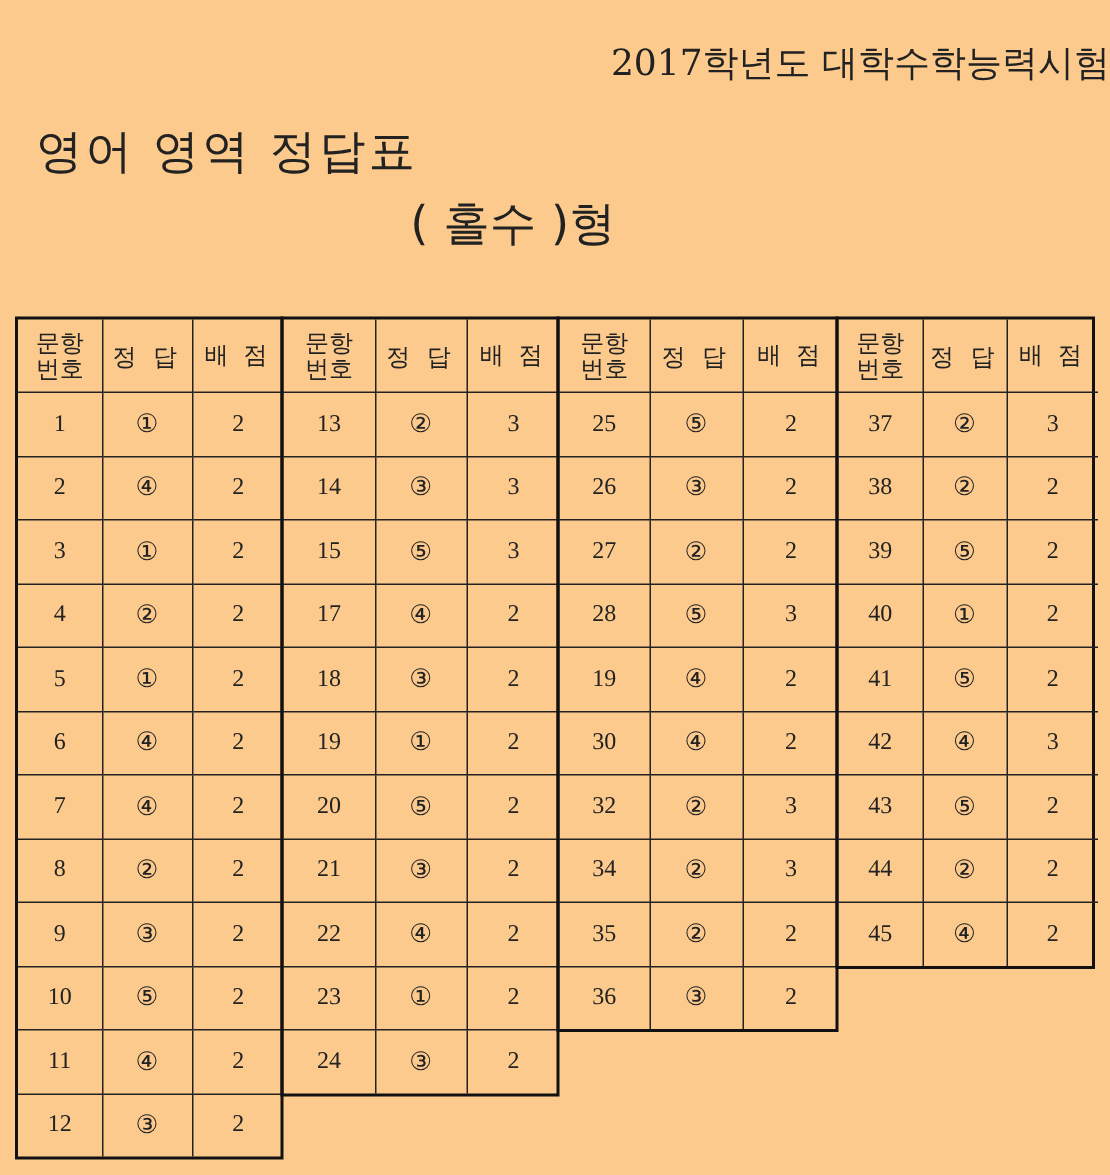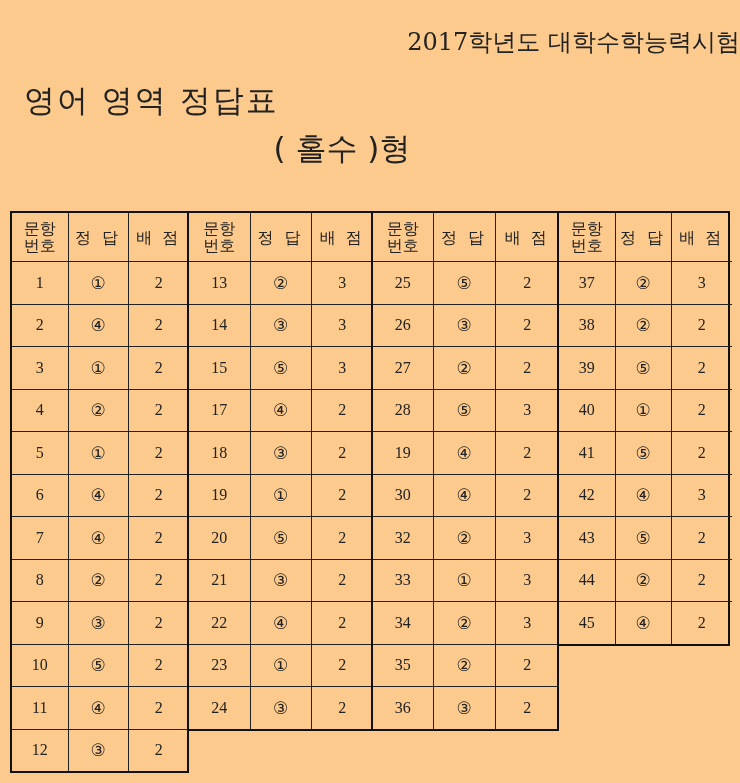--- a/index.html
+++ b/index.html
@@ -219,25 +219,20 @@
             <td>30</td>
             <td class="ans">④</td>
             <td>2</td>
           </tr>
           <tr>
             <td>32</td>
             <td class="ans">②</td>
             <td>3</td>
           </tr>
           <tr>
-            <td>33</td>
-            <td class="ans">①</td>
-            <td>3</td>
-          </tr>
-          <tr>
             <td>34</td>
             <td class="ans">②</td>
             <td>3</td>
           </tr>
           <tr>
             <td>35</td>
             <td class="ans">②</td>
             <td>2</td>
           </tr>
           <tr>

